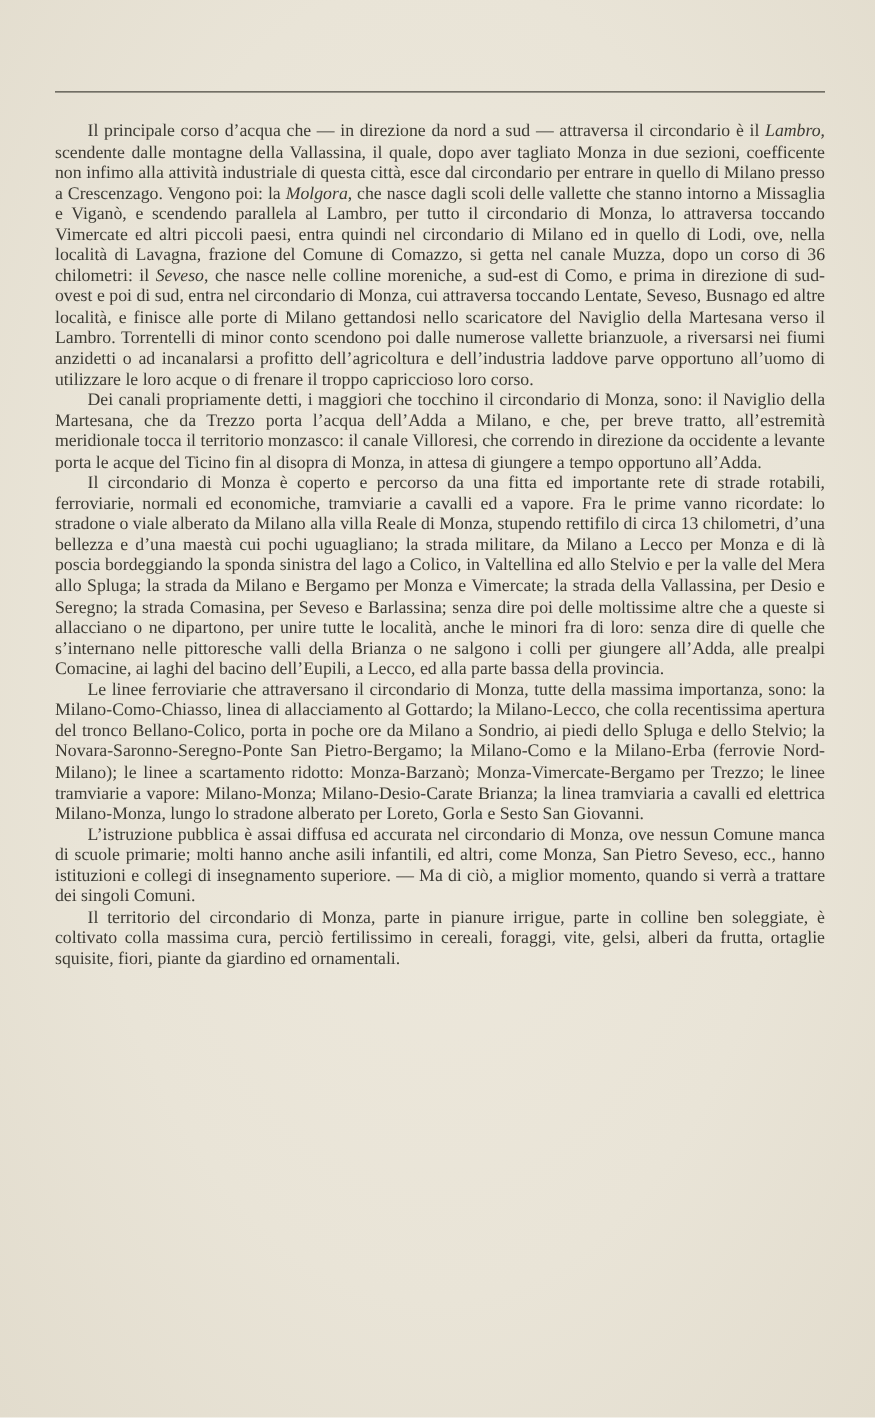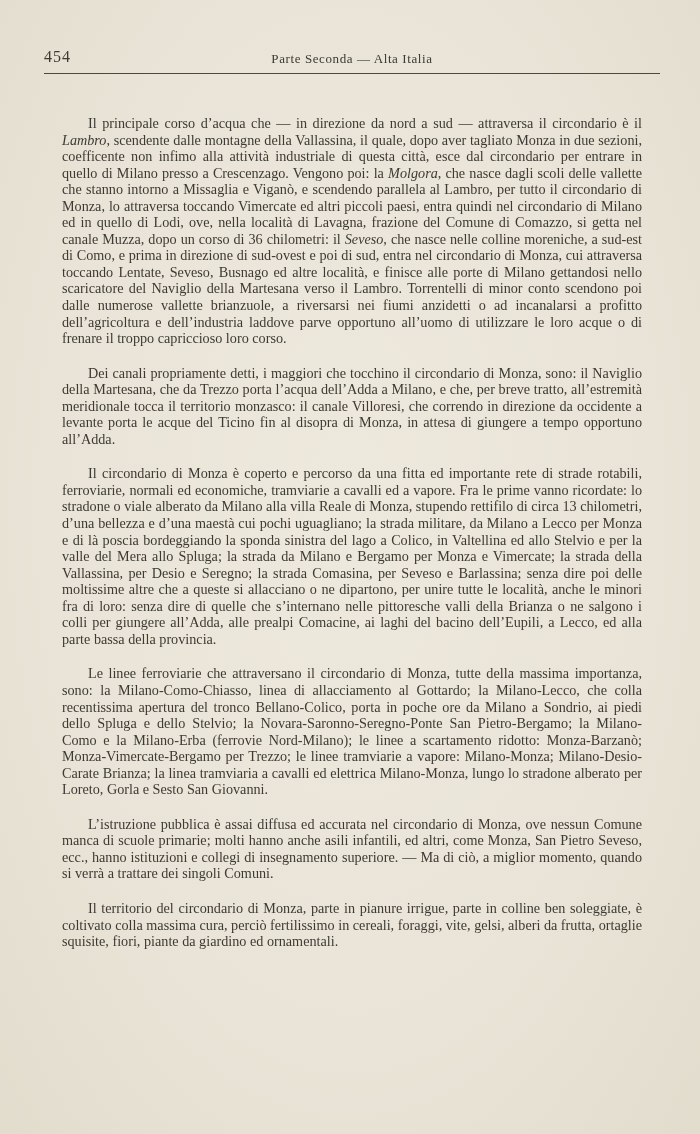--- a/index.html
+++ b/index.html
@@ -48,33 +48,29 @@
     position: absolute;
     top: 97px;
     left: 44px;
     right: 40px;
     font-size: 14.2px;
     line-height: 16.55px;
     text-align: justify;
     text-justify: inter-word;
   }
   .para {
-    margin: 18px;
+    margin: 0;
     text-indent: 26px;
   }
   .italic { font-style: italic; }
 </style>
 </head>
 <body>
 
 <div class="page">
-  <div class="page-header">
-    <span class="page-number">454</span>
-    <span class="running-title">Parte Seconda — Alta Italia</span>
-  </div>
   <div class="header-rule"></div>
   <div class="body-text">
       <p class="para"><span>Il principale corso d’acqua che — in direzione da nord a sud — attraversa il circondario è il </span><span class="italic">Lambro</span><span>, scendente dalle montagne della Vallassina, il quale, dopo aver tagliato Monza in due sezioni, coefficente non infimo alla attività industriale di questa città, esce dal circondario per entrare in quello di Milano presso a Crescenzago. Vengono poi: la </span><span class="italic">Molgora</span><span>, che nasce dagli scoli delle vallette che stanno intorno a Missaglia e Viganò, e scendendo parallela al Lambro, per tutto il circondario di Monza, lo attraversa toccando Vimercate ed altri piccoli paesi, entra quindi nel circondario di Milano ed in quello di Lodi, ove, nella località di Lavagna, frazione del Comune di Comazzo, si getta nel canale Muzza, dopo un corso di 36 chilometri: il </span><span class="italic">Seveso</span><span>, che nasce nelle colline moreniche, a sud-est di Como, e prima in direzione di sud-ovest e poi di sud, entra nel circondario di Monza, cui attraversa toccando Lentate, Seveso, Busnago ed altre località, e finisce alle porte di Milano gettandosi nello scaricatore del Naviglio della Martesana verso il Lambro. Torrentelli di minor conto scendono poi dalle numerose vallette brianzuole, a riversarsi nei fiumi anzidetti o ad incanalarsi a profitto dell’agricoltura e dell’industria laddove parve opportuno all’uomo di utilizzare le loro acque o di frenare il troppo capriccioso loro corso.</span></p>
       <p class="para"><span>Dei canali propriamente detti, i maggiori che tocchino il circondario di Monza, sono: il Naviglio della Martesana, che da Trezzo porta l’acqua dell’Adda a Milano, e che, per breve tratto, all’estremità meridionale tocca il territorio monzasco: il canale Villoresi, che correndo in direzione da occidente a levante porta le acque del Ticino fin al disopra di Monza, in attesa di giungere a tempo opportuno all’Adda.</span></p>
       <p class="para"><span>Il circondario di Monza è coperto e percorso da una fitta ed importante rete di strade rotabili, ferroviarie, normali ed economiche, tramviarie a cavalli ed a vapore. Fra le prime vanno ricordate: lo stradone o viale alberato da Milano alla villa Reale di Monza, stupendo rettifilo di circa 13 chilometri, d’una bellezza e d’una maestà cui pochi uguagliano; la strada militare, da Milano a Lecco per Monza e di là poscia bordeggiando la sponda sinistra del lago a Colico, in Valtellina ed allo Stelvio e per la valle del Mera allo Spluga; la strada da Milano e Bergamo per Monza e Vimercate; la strada della Vallassina, per Desio e Seregno; la strada Comasina, per Seveso e Barlassina; senza dire poi delle moltissime altre che a queste si allacciano o ne dipartono, per unire tutte le località, anche le minori fra di loro: senza dire di quelle che s’internano nelle pittoresche valli della Brianza o ne salgono i colli per giungere all’Adda, alle prealpi Comacine, ai laghi del bacino dell’Eupili, a Lecco, ed alla parte bassa della provincia.</span></p>
       <p class="para"><span>Le linee ferroviarie che attraversano il circondario di Monza, tutte della massima importanza, sono: la Milano-Como-Chiasso, linea di allacciamento al Gottardo; la Milano-Lecco, che colla recentissima apertura del tronco Bellano-Colico, porta in poche ore da Milano a Sondrio, ai piedi dello Spluga e dello Stelvio; la Novara-Saronno-Seregno-Ponte San Pietro-Bergamo; la Milano-Como e la Milano-Erba (ferrovie Nord-Milano); le linee a scartamento ridotto: Monza-Barzanò; Monza-Vimercate-Bergamo per Trezzo; le linee tramviarie a vapore: Milano-Monza; Milano-Desio-Carate Brianza; la linea tramviaria a cavalli ed elettrica Milano-Monza, lungo lo stradone alberato per Loreto, Gorla e Sesto San Giovanni.</span></p>
       <p class="para"><span>L’istruzione pubblica è assai diffusa ed accurata nel circondario di Monza, ove nessun Comune manca di scuole primarie; molti hanno anche asili infantili, ed altri, come Monza, San Pietro Seveso, ecc., hanno istituzioni e collegi di insegnamento superiore. — Ma di ciò, a miglior momento, quando si verrà a trattare dei singoli Comuni.</span></p>
       <p class="para"><span>Il territorio del circondario di Monza, parte in pianure irrigue, parte in colline ben soleggiate, è coltivato colla massima cura, perciò fertilissimo in cereali, foraggi, vite, gelsi, alberi da frutta, ortaglie squisite, fiori, piante da giardino ed ornamentali.</span></p>
     </div>
 </div>

